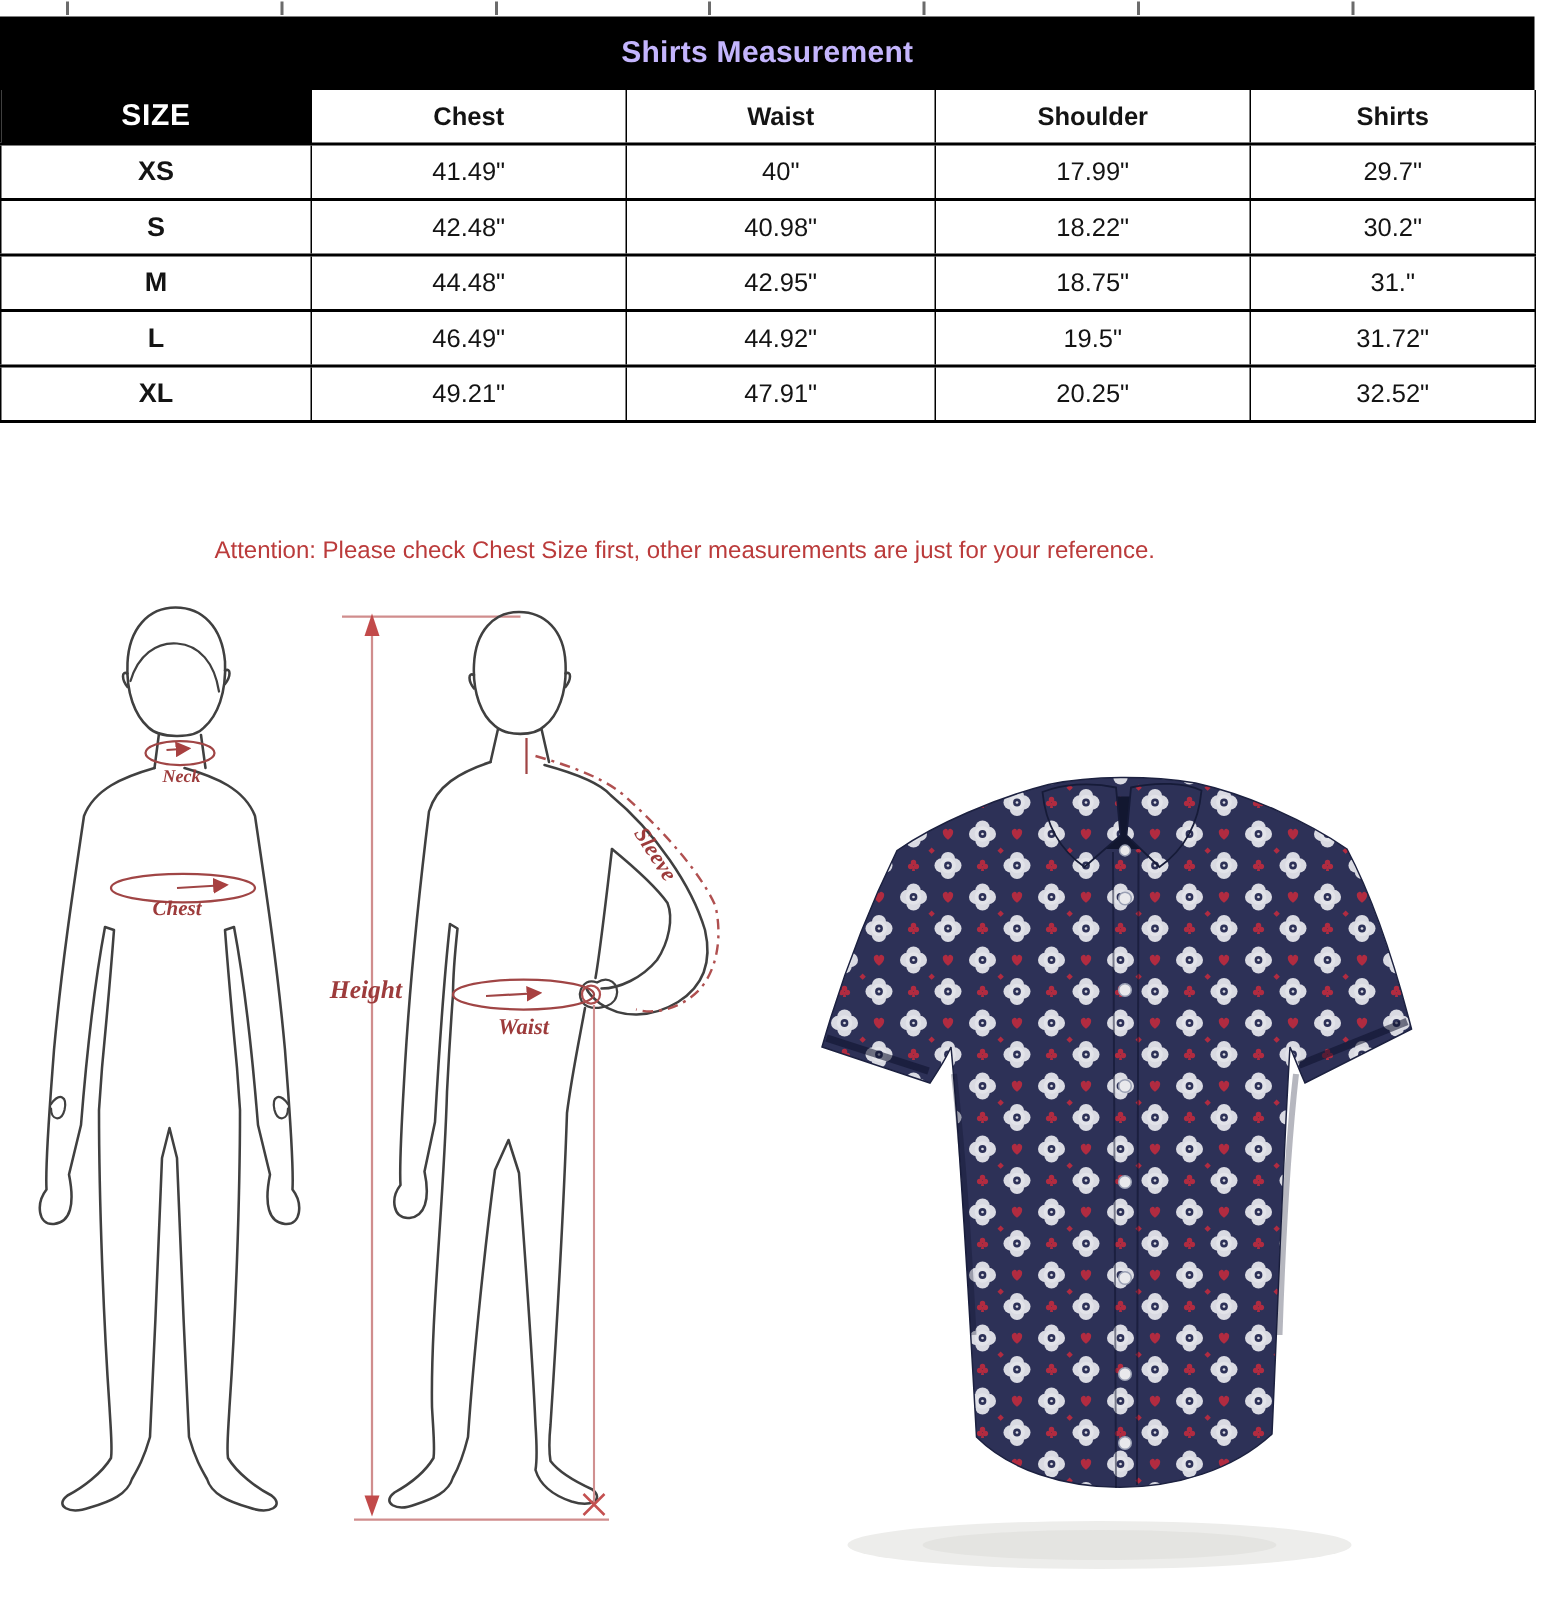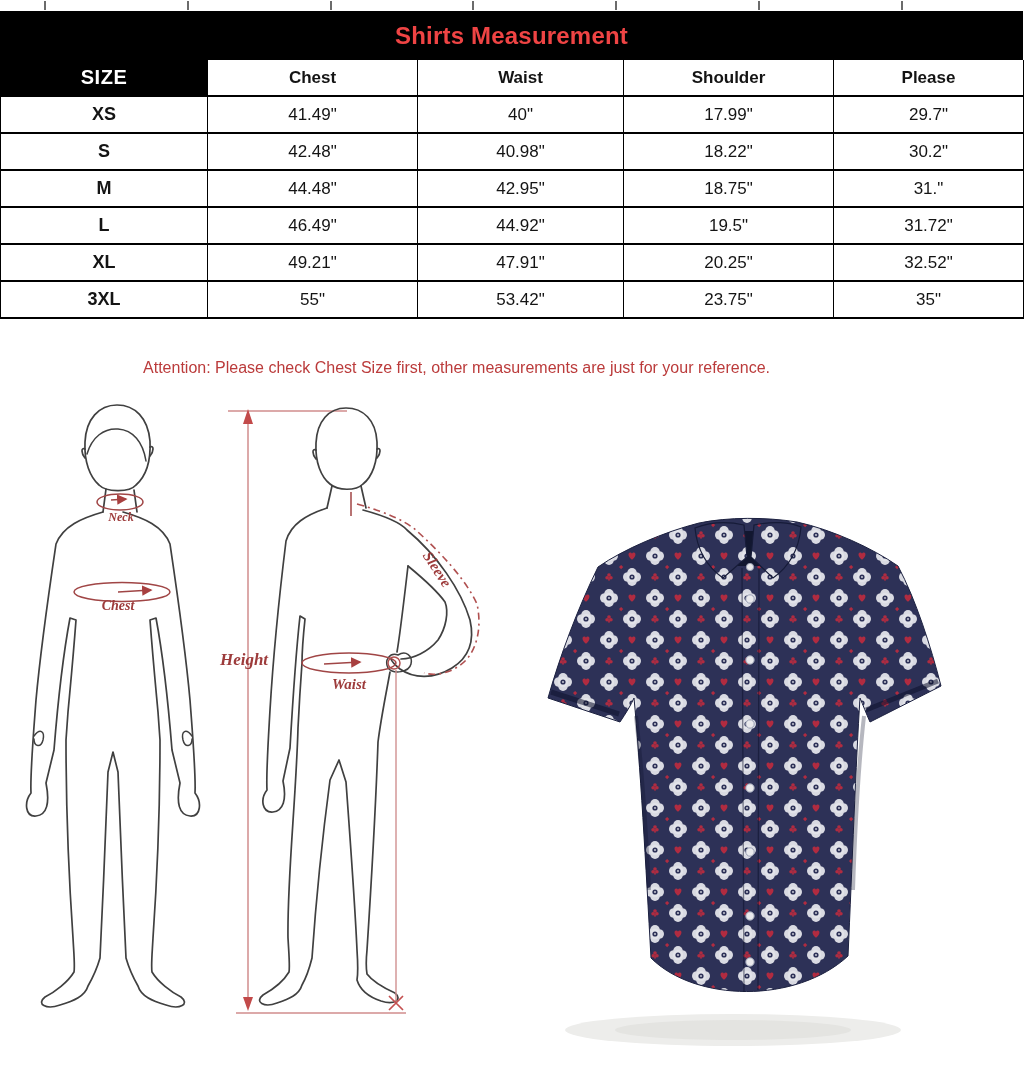--- a/index.html
+++ b/index.html
@@ -3,21 +3,21 @@
 <meta charset="utf-8">
 <style>
   html,body{margin:0;padding:0;background:#ffffff;}
   .page{position:relative;width:1028px;height:1065px;background:#fff;overflow:hidden;
         font-family:"Liberation Sans",sans-serif;}
   
   .tickstrip{position:absolute;top:0;left:0;width:1028px;height:11px;background:#fff;}
   .tick{position:absolute;top:1px;width:2px;height:9px;background:#6b6b6b;}
   
   .titlebar{position:absolute;top:11px;left:0;width:1023px;height:49px;background:#000;
-            color:#ef4444;font-size:24px;font-weight:bold;text-align:center;line-height:49px;
+            color:#c4b5fd;font-size:20px;font-weight:bold;text-align:center;line-height:49px;
             letter-spacing:0.2px;}
   
   table.sizes{position:absolute;top:60px;left:0;border-collapse:collapse;table-layout:fixed;
               width:1023px;border-right:1px solid #000;border-radius:27px;}
   table.sizes th,table.sizes td{border-left:1px solid #000;border-bottom:2px solid #000;
               height:35px;text-align:center;vertical-align:middle;padding:0;color:#141414;}
   table.sizes th{font-size:17px;font-weight:bold;background:#fff;border-top:0;}
   table.sizes th.size-head{background:#000;color:#fff;font-size:20px;letter-spacing:0.5px;}
   table.sizes td{font-size:17px;}
   table.sizes td.size-cell{font-weight:bold;font-size:18px;}
@@ -54,21 +54,21 @@
         <col style="width:206px">
       <col style="width:210px">
         <col style="width:190px">
     </colgroup>
     <thead>
       <tr>
         <th class="size-head">SIZE</th>
       <th>Chest</th>
           <th>Waist</th>
           <th>Shoulder</th>
-          <th>Please</th>
+          <th>Shirts</th>
         </tr>
     </thead>
     <tbody>
         <tr>
           <td class="size-cell">XS</td>
           <td>41.49"</td>
           <td>40"</td>
           <td>17.99"</td>
           <td>29.7"</td>
         </tr>
@@ -92,27 +92,20 @@
           <td>44.92"</td>
           <td>19.5"</td>
           <td>31.72"</td>
         </tr>
         <tr>
           <td class="size-cell">XL</td>
           <td>49.21"</td>
           <td>47.91"</td>
           <td>20.25"</td>
           <td>32.52"</td>
-        </tr>
-        <tr>
-          <td class="size-cell">3XL</td>
-          <td>55"</td>
-          <td>53.42"</td>
-          <td>23.75"</td>
-          <td>35"</td>
         </tr>
       </tbody>
   </table>
 
   <div class="attention">Attention: Please check Chest Size first, other measurements are just for your reference.</div>
 
   <svg class="fig-svg" width="520" height="660" viewBox="0 383 520 660">
     <defs>
       <marker id="arrRed" viewBox="0 0 10 10" refX="8.5" refY="5" markerWidth="7" markerHeight="7" orient="auto">
         <path d="M0 0 L10 5 L0 10 Z" fill="#a84040"></path>

